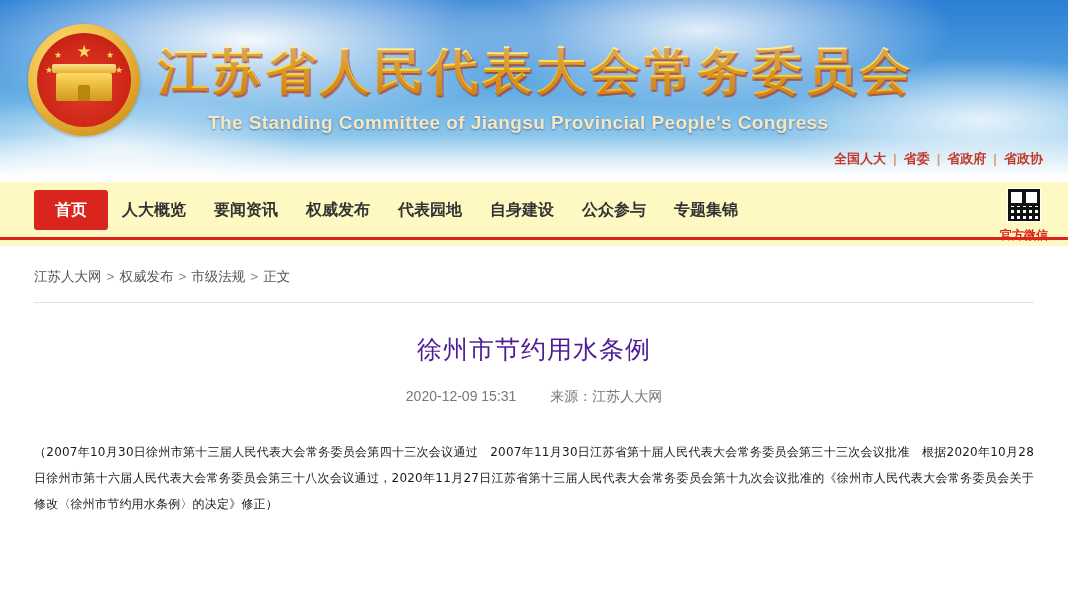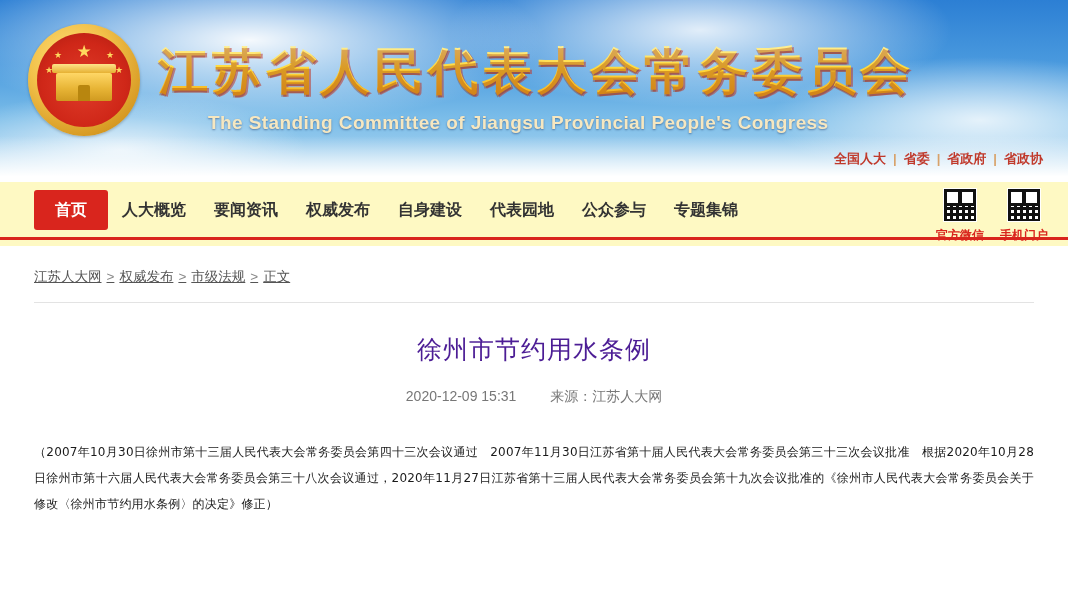--- a/index.html
+++ b/index.html
@@ -212,21 +212,20 @@
   
   .content {
     position: relative;
     width: 1068px;
     padding: 0 34px;
   }
   .breadcrumb {
     margin-top: 22px;
     font-size: 13.5px;
     color: #555555;
-    text-decoration: underline;
   }
   .breadcrumb a { color: #555555; text-decoration: none; }
   .breadcrumb .sep { margin: 0 5px; color: #888; }
 
   .divider {
     margin-top: 16px;
     border-bottom: 1px solid #e3e3e3;
     width: 1000px;
   }
 
@@ -283,35 +282,31 @@
     <a href="#">全国人大</a><span class="sep">|</span><a href="#">省委</a><span class="sep">|</span><a href="#">省政府</a><span class="sep">|</span><a href="#">省政协</a>
   </div>
 </div>
 
 <div class="navwrap">
   <div class="nav">
     <div class="nav-item active">首页</div>
     <div class="nav-item">人大概览</div>
     <div class="nav-item">要闻资讯</div>
     <div class="nav-item">权威发布</div>
+    <div class="nav-item">代表园地</div>
     <div class="nav-item">自身建设</div>
-    <div class="nav-item">代表园地</div>
     <div class="nav-item">公众参与</div>
     <div class="nav-item">专题集锦</div>
   </div>
 
   <div class="qr-group">
     <div class="qr-cell">
       <div class="qr-img"></div>
       <div class="qr-label">官方微信</div>
     </div>
-    <div class="qr-cell">
-      <div class="qr-img"></div>
-      <div class="qr-label">手机门户</div>
-    </div>
   </div>
 
   <div class="red-rule"></div>
 </div>
 
 <div class="content">
 
   <div class="breadcrumb">
     <a href="#">江苏人大网</a><span class="sep">&gt;</span><a href="#">权威发布</a><span class="sep">&gt;</span><a href="#">市级法规</a><span class="sep">&gt;</span><span>正文</span>
   </div>

